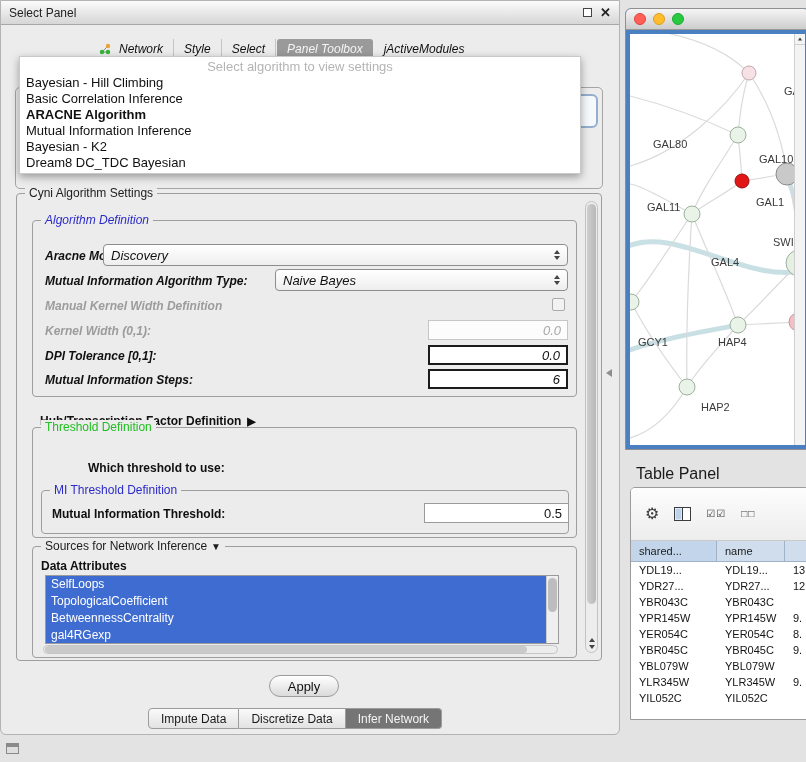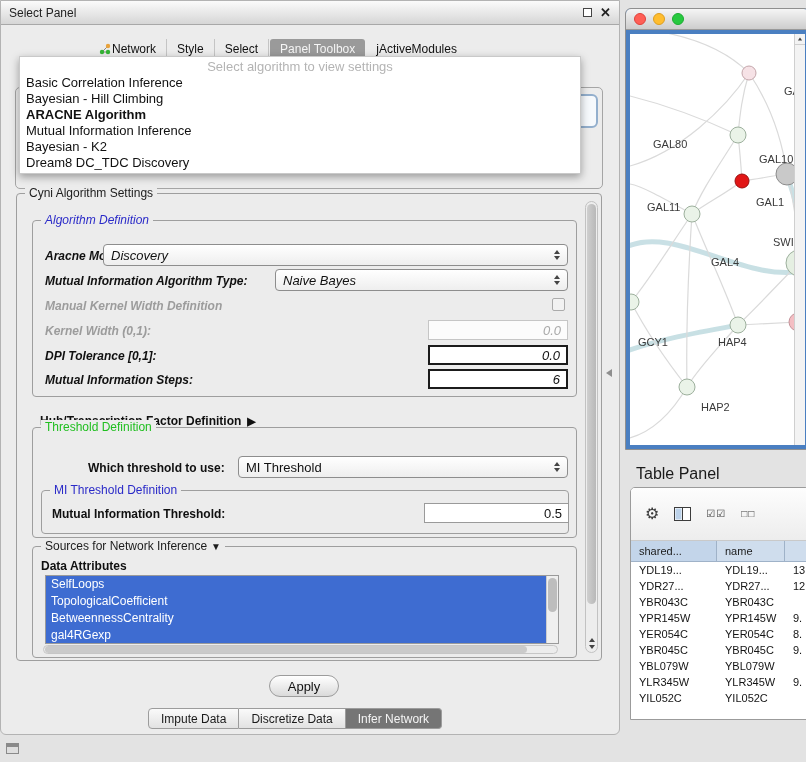--- a/index.html
+++ b/index.html
@@ -11,22 +11,22 @@
     background:#ececec; border:1px solid #b3b3b3; border-radius:0 0 6px 6px; }
   .titlebar { position:absolute; left:0; top:0; right:0; height:24px;
     background:linear-gradient(#fbfbfb,#d6d6d6); border-bottom:1px solid #a8a8a8;
     display:flex; align-items:center; padding:0 8px; font-size:12px; color:#222; }
   .win-btns { margin-left:auto; display:flex; align-items:center; gap:8px; }
   .float-box { width:9px; height:9px; border:1.5px solid #444; background:#fff; }
   .close-x { font-size:13px; font-weight:bold; color:#222; line-height:1; }
 
   
   .tabbar { position:absolute; left:88px; top:37px; height:22px; display:flex; align-items:center; }
-  .tab { font-size:12px; color:#111; padding:3px 10px; display:flex; align-items:center; gap:1px;
-    border-right:1px solid #c4c4c4; cursor:default; white-space:nowrap; }
+  .tab { font-size:12px; color:#111; padding:3px 10px; display:flex; align-items:center; gap:8px;
+    border-right:1px solid #c4c4c4; cursor:default; white-space:nowrap;font-style:italic; }
   .tab:last-child { border-right:none; }
   .tab.sel { background:#9a9a9a; color:#f5f5f5; border-radius:3px; border-right:none; margin:0 1px; }
 
   
   .ghost-group { position:absolute; left:14px; top:86px; width:588px; height:102px;
     border:1px solid #a5a5a5; border-radius:5px; background:#ececec; }
   .ghost-combo { position:absolute; left:542px; top:6px; width:40px; height:34px;
     border:2px solid #93afcd; border-radius:6px; background:#f6f9fc; }
 
   
@@ -170,26 +170,26 @@
       <span>jActiveModules</span>
     </span>
   </div>
 
   <div class="ghost-group">
     <div class="ghost-combo"></div>
   </div>
 
   <div class="popup">
     <div class="item placeholder">Select algorithm to view settings</div>
+    <div class="item">Bayesian - Hill Climbing</div>
     <div class="item">Basic Correlation Inference</div>
-    <div class="item">Bayesian - Hill Climbing</div>
     <div class="item bold">ARACNE Algorithm</div>
     <div class="item">Mutual Information Inference</div>
     <div class="item">Bayesian - K2</div>
-    <div class="item">Dream8 DC_TDC Discovery</div>
+    <div class="item">Dream8 DC_TDC Bayesian</div>
   </div>
 
   <div class="group" style="left:15px; top:192px; width:586px; height:468px;">
     <span class="legend">Cyni Algorithm Settings</span>
 
     <div class="vscroll" style="right:3px; top:7px; height:452px;">
       <div class="thumb" style="top:2px; height:400px;"></div>
       <div class="arrows">
         <span class="tri-up"></span>
         <span class="tri-dn"></span>
@@ -232,27 +232,20 @@
 
     <div class="hub-row" style="left:23px; top:220px;">
       <span>Hub/Transcription Factor Definition</span>
       <span class="exp">▶</span>
     </div>
 
     <div class="group" style="left:15px; top:233px; width:545px; height:111px;">
       <span class="legend green">Threshold Definition</span>
 
       <span class="lbl" style="left:55px; top:33px;">Which threshold to use:</span>
-      <div class="combo" style="left:205px; top:28px; width:330px;">
-        <span>MI Threshold</span>
-        <span class="arr">
-            <span class="tri-up"></span>
-            <span class="tri-dn"></span>
-          </span>
-      </div>
 
       <div class="group" style="left:8px; top:62px; width:528px; height:44px;">
         <span class="legend blue" style="background:#ececec;">MI Threshold Definition</span>
         <span class="lbl" style="left:10px; top:16px;">Mutual Information Threshold:</span>
         <div class="tfield" style="left:382px; top:12px; width:145px;">0.5</div>
       </div>
     </div>
 
     <div class="group" style="left:15px; top:352px; width:545px; height:112px;">
       <span class="legend">

